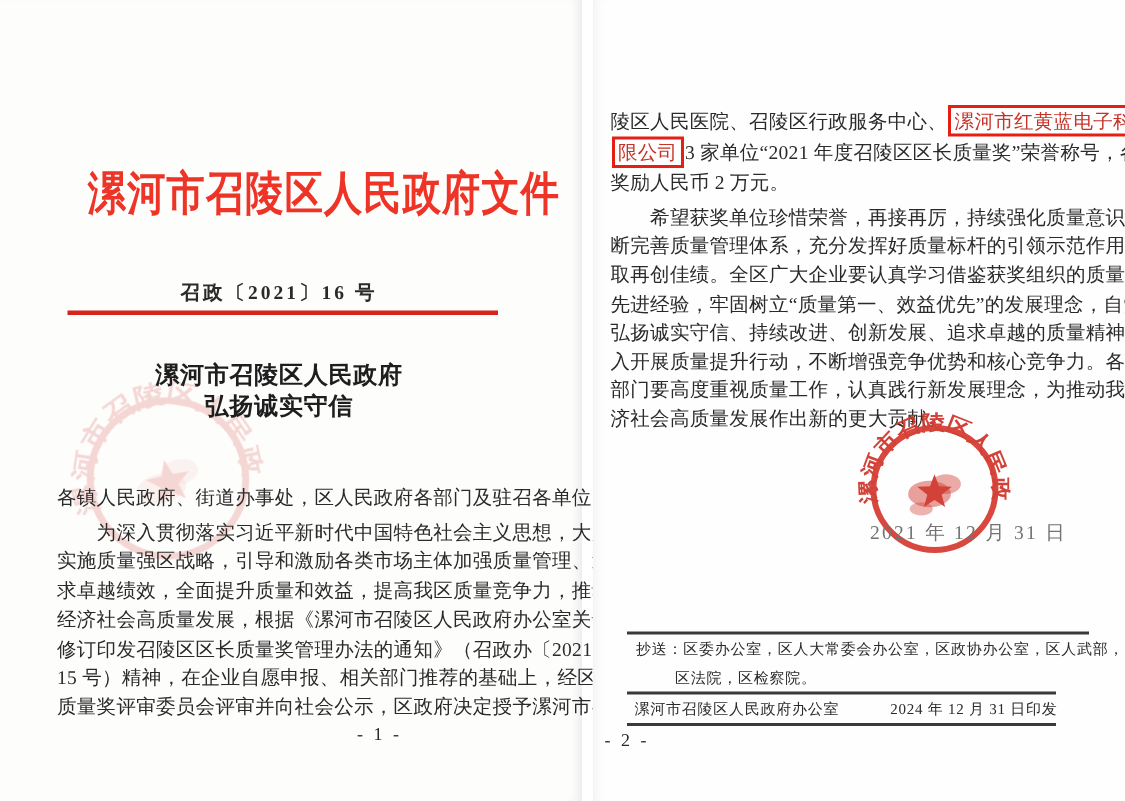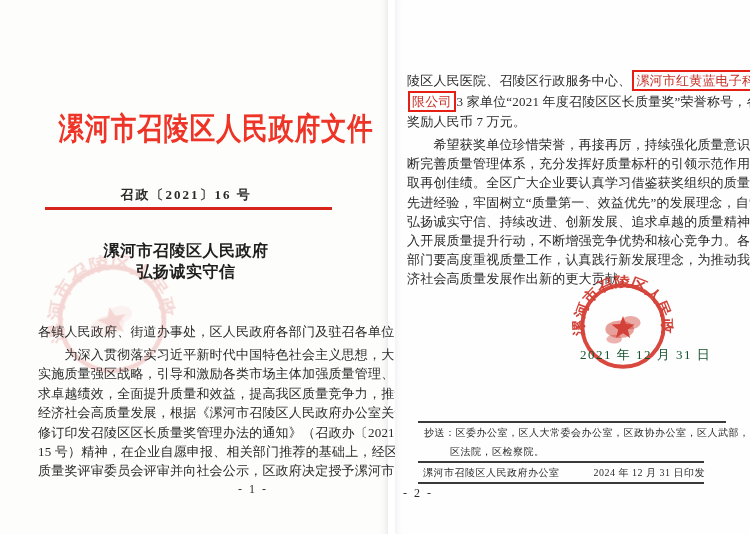--- a/index.html
+++ b/index.html
@@ -27,21 +27,21 @@
   .bodycol{position:absolute;top:345px;left:38px;width:300px;}
   .bodycol .line{font-size:13px;line-height:19.4px;color:#2a2a2a;letter-spacing:.2px;white-space:nowrap;}
   .pagenum{font-size:12px;color:#2a2a2a;letter-spacing:2px;position:absolute;}
   .p1num{top:482px;left:238px;}
   .p2num{top:486px;left:8px;}
 
   
   .sealsvg{position:absolute;}
   .ghost{left:42px;top:249px;width:140px;height:140px;opacity:.26;transform:rotate(-12deg);filter:blur(.4px);}
   .official{left:173px;top:271px;width:110px;height:110px;opacity:.92;filter:blur(.2px);}
-  .sealdate{position:absolute;top:346px;left:185px;font-size:13px;color:#14532d;letter-spacing:1.5px;white-space:nowrap;text-align:center;}
+  .sealdate{position:absolute;top:346px;left:185px;font-size:13px;color:#737373;letter-spacing:1.5px;white-space:nowrap;text-align:center;}
 
   
   .row{position:absolute;left:12px;width:320px;display:flex;align-items:center;
     font-size:13px;color:#2a2a2a;letter-spacing:.2px;white-space:nowrap;}
   .row1{top:70px;}
   .row2{top:91px;}
   .row3{top:113px;left:12px;font-size:13px;color:#2a2a2a;letter-spacing:.2px;position:absolute;white-space:nowrap;}
   .redbox{display:inline-block;border:2.5px solid #e51f14;color:#c53227;
     padding:0 2px;margin:0 1px;font-size:13px;line-height:17px;}
   .para2{position:absolute;top:135px;left:12px;width:300px;}
@@ -110,21 +110,21 @@
     <div class="row row1">
       <span>陵区人民医院、召陵区行政服务中心、</span>
         <span class="redbox">漯河市红黄蓝电子科技有</span>
     </div>
 
     <div class="row row2">
       <span class="redbox">限公司</span>
         <span>3 家单位“2021 年度召陵区区长质量奖”荣誉称号，各</span>
     </div>
 
-    <div class="row3">奖励人民币 7 万元。</div>
+    <div class="row3">奖励人民币 2 万元。</div>
 
     <div class="para2">
         <div class="line">　　希望获奖单位珍惜荣誉，再接再厉，持续强化质量意识，不</div>
         <div class="line">断完善质量管理体系，充分发挥好质量标杆的引领示范作用，争</div>
         <div class="line">取再创佳绩。全区广大企业要认真学习借鉴获奖组织的质量管理</div>
         <div class="line">先进经验，牢固树立“质量第一、效益优先”的发展理念，自觉</div>
         <div class="line">弘扬诚实守信、持续改进、创新发展、追求卓越的质量精神，深</div>
         <div class="line">入开展质量提升行动，不断增强竞争优势和核心竞争力。各级各</div>
         <div class="line">部门要高度重视质量工作，认真践行新发展理念，为推动我区经</div>
         <div class="line">济社会高质量发展作出新的更大贡献。</div>

